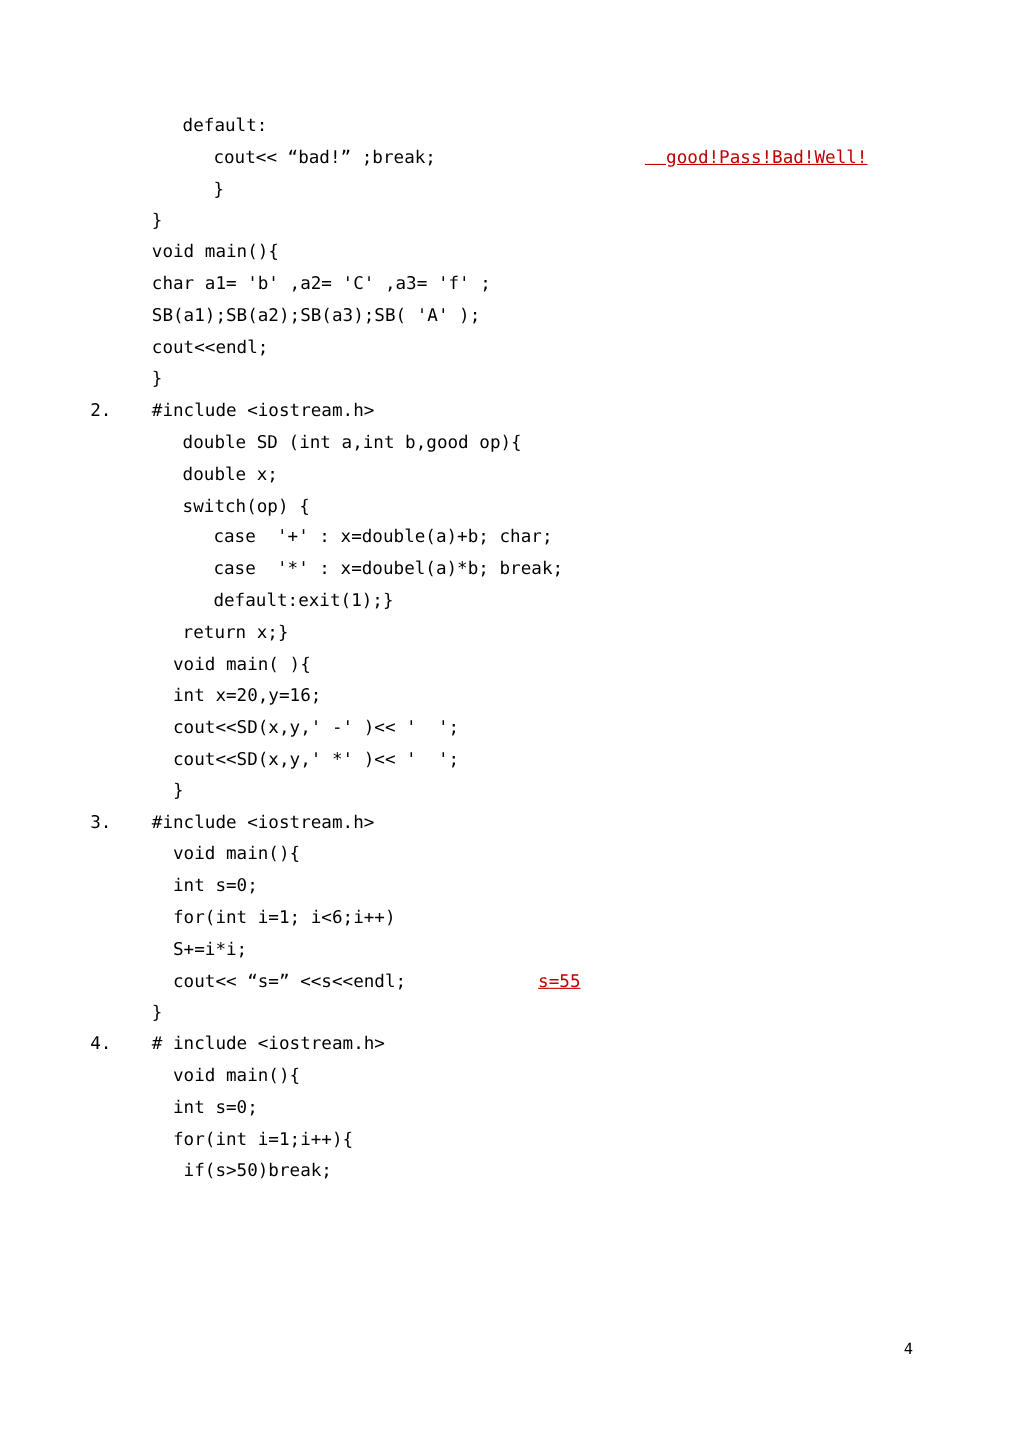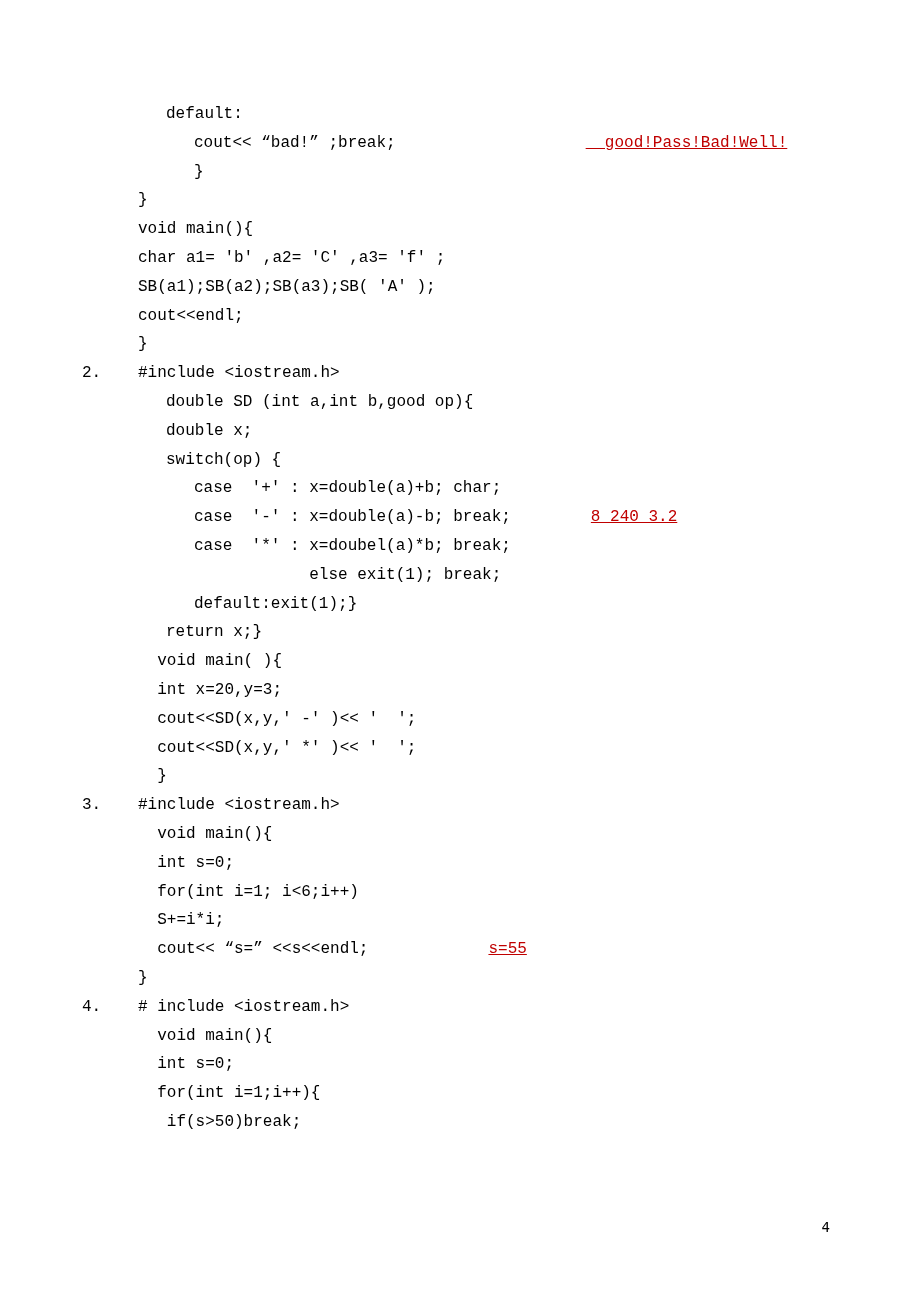--- a/index.html
+++ b/index.html
@@ -25,48 +25,46 @@
     .page-num {
       position: absolute;
       bottom: 60px;
       right: 90px;
       font-size: 14px;
     }
     .indent-1 { padding-left: 28px; }
     .indent-2 { padding-left: 56px; }
     .indent-3 { padding-left: 84px; }
     .list-num { position: absolute; left: -28px; }
-    .content { position: relative; font-family: Liberation Mono, monospace; }
+    .content { position: relative; }
     .annot-inline { display: inline; text-align: right; }
   </style>
 </head>
 <body>
 
 <div class="content" id="lines-container">
     <div class="line indent-2"><span>default:</span></div>
     <div class="line indent-3"><span>cout&lt;&lt; “bad!” ;break;</span><span style="display: inline-block; width: 190px;"></span><span class="annot annot-inline">  good!Pass!Bad!Well!</span></div>
     <div class="line indent-3"><span>}</span></div>
     <div class="line indent-1"><span>}</span></div>
     <div class="line indent-1"><span>void main(){</span></div>
     <div class="line indent-1"><span>char a1= 'b' ,a2= 'C' ,a3= 'f' ;</span></div>
     <div class="line indent-1"><span>SB(a1);SB(a2);SB(a3);SB( 'A' );</span></div>
     <div class="line indent-1"><span>cout&lt;&lt;endl;</span></div>
     <div class="line indent-1"><span>}</span></div>
     <div class="line indent-1"><span class="list-num">2.</span><span>#include &lt;iostream.h&gt;</span></div>
     <div class="line indent-2"><span>double SD (int a,int b,good op){</span></div>
     <div class="line indent-2"><span>double x;</span></div>
     <div class="line indent-2"><span>switch(op) {</span></div>
     <div class="line indent-3"><span>case  '+' : x=double(a)+b; char;</span></div>
-    <div class="line indent-3"><span>case  '-' : x=double(a)-b; break;</span><span style="display: inline-block; width: 80px;"></span><span class="annot annot-inline">8 240 3.2</span></div>
     <div class="line indent-3"><span>case  '*' : x=doubel(a)*b; break;</span></div>
-    <div class="line indent-3"><span>            else exit(1); break;</span></div>
     <div class="line indent-3"><span>default:exit(1);}</span></div>
     <div class="line indent-2"><span>return x;}</span></div>
     <div class="line indent-1"><span>  void main( ){</span></div>
-    <div class="line indent-1"><span>  int x=20,y=3;</span></div>
+    <div class="line indent-1"><span>  int x=20,y=16;</span></div>
     <div class="line indent-1"><span>  cout&lt;&lt;SD(x,y,' -' )&lt;&lt; '  ';</span></div>
     <div class="line indent-1"><span>  cout&lt;&lt;SD(x,y,' *' )&lt;&lt; '  ';</span></div>
     <div class="line indent-1"><span>  }</span></div>
     <div class="line indent-1"><span class="list-num">3.</span><span>#include &lt;iostream.h&gt;</span></div>
     <div class="line indent-1"><span>  void main(){</span></div>
     <div class="line indent-1"><span>  int s=0;</span></div>
     <div class="line indent-1"><span>  for(int i=1; i&lt;6;i++)</span></div>
     <div class="line indent-1"><span>  S+=i*i;</span></div>
     <div class="line indent-1"><span>  cout&lt;&lt; “s=” &lt;&lt;s&lt;&lt;endl;</span><span style="display: inline-block; width: 120px;"></span><span class="annot annot-inline">s=55</span></div>
     <div class="line indent-1"><span>}</span></div>

